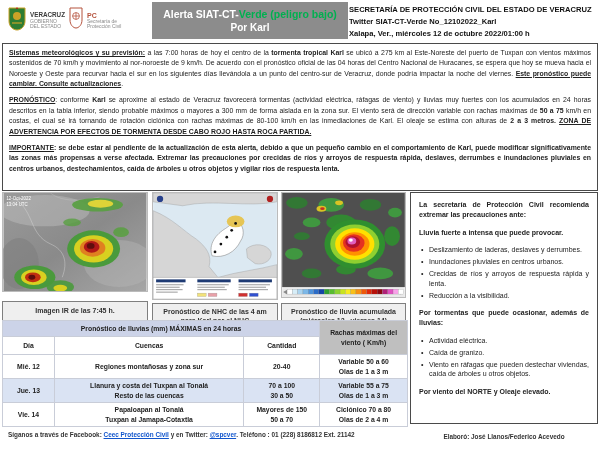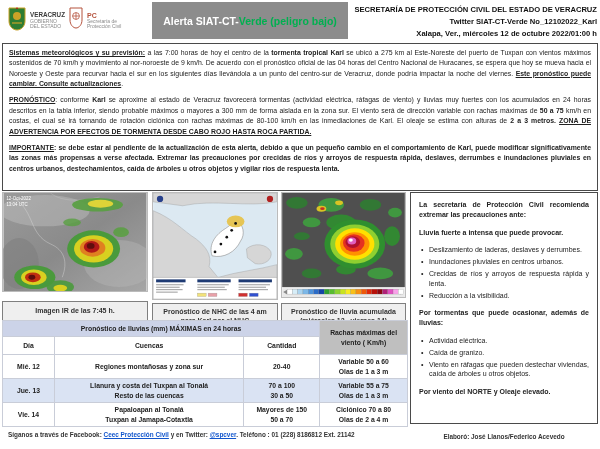--- a/index.html
+++ b/index.html
@@ -15,21 +15,21 @@
   .logo-text { line-height:1.05; }
   .logo-text .l1 { font-size:6.3px; font-weight:bold; color:#3a3a3a; }
   .logo-text .l2, .logo-text .l3 { font-size:5px; color:#8a8a8a; }
   .logo-pc .l1 { color:#b5523c; font-size:7px; }
   .alert-box { position:absolute; left:152px; top:2px; width:196px; height:37px;
                background:#8c8c8c; color:#fff; text-align:center; font-weight:bold;
                display:flex; flex-direction:column; justify-content:center; gap:2px; }
   .alert-box .ln1 { font-size:10.5px; }
   .alert-box .green { color:#00b050; }
   .alert-box .ln2 { font-size:10px; }
-  .org { position:absolute; right:3px; top:4px; width:248px; text-align:right;
+  .org { position:absolute; right:3px; top:4px; width:248px; text-align:left;
          font-weight:bold; font-size:7.6px; line-height:1.55; color:#111; }
 
   
   .bulletin { position:absolute; left:2px; top:43px; width:596px; height:148px;
               border:1px solid #4a4a4a; padding:4px 6px; font-size:6.9px; line-height:1.5;
               text-align:justify; color:#222; }
   .bulletin p { margin-bottom:6px; }
   .bu { font-weight:bold; text-decoration:underline; }
   b { font-weight:bold; }
   .allbold { font-weight:bold; }
@@ -99,20 +99,21 @@
       <div class="l1">PC</div>
       <div class="l2">Secretaría de</div>
       <div class="l3">Protección Civil</div>
     </span>
   </div>
 
   <div class="alert-box">
     <div class="ln1">
       <span>Alerta SIAT-CT-</span><span class="green">Verde (peligro bajo)</span>
     </div>
+    <div class="ln2">Por Karl</div>
   </div>
 
   <div class="org">
     <div>SECRETARÍA DE PROTECCIÓN CIVIL DEL ESTADO DE VERACRUZ</div>
     <div>Twitter SIAT-CT-Verde No_12102022_Karl</div>
     <div>Xalapa, Ver., miércoles 12 de octubre 2022/01:00 h</div>
   </div>
 
   <div class="bulletin">
     <p>

